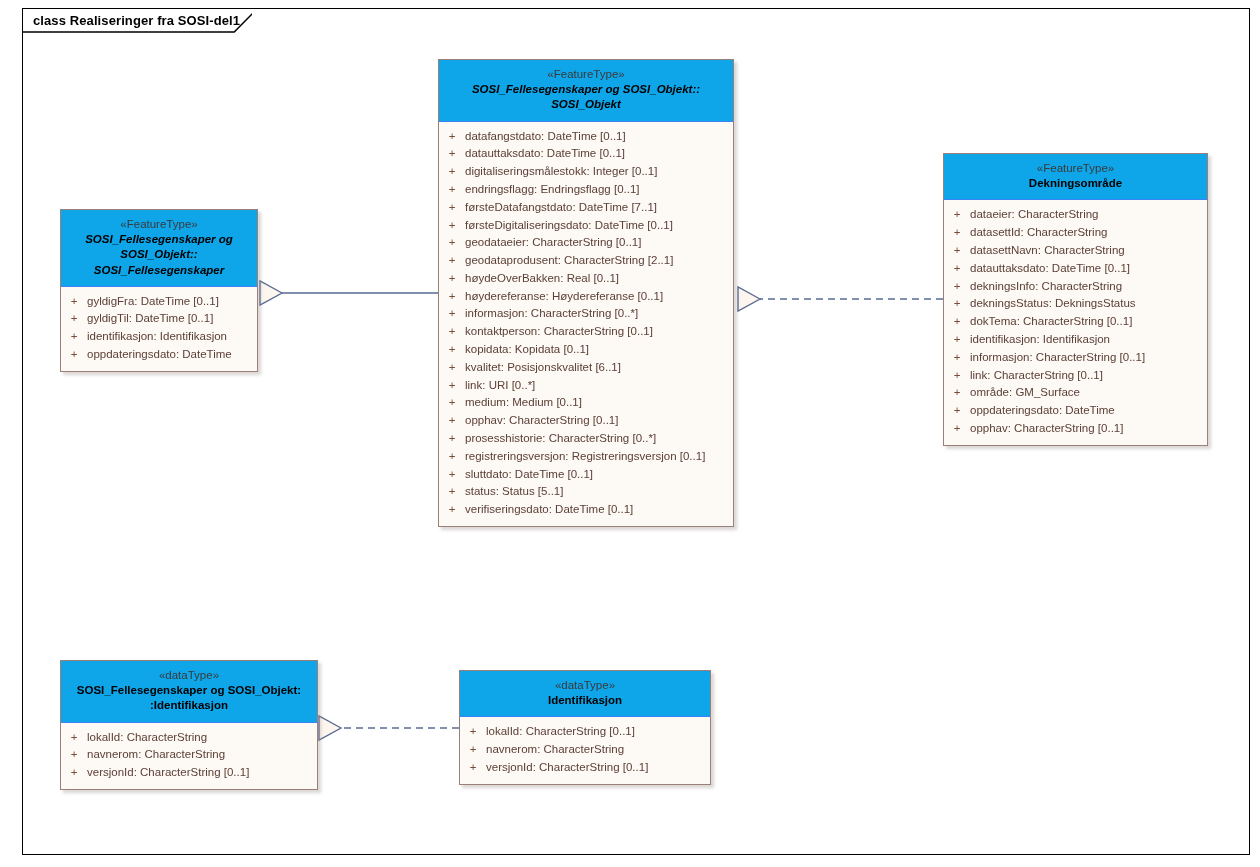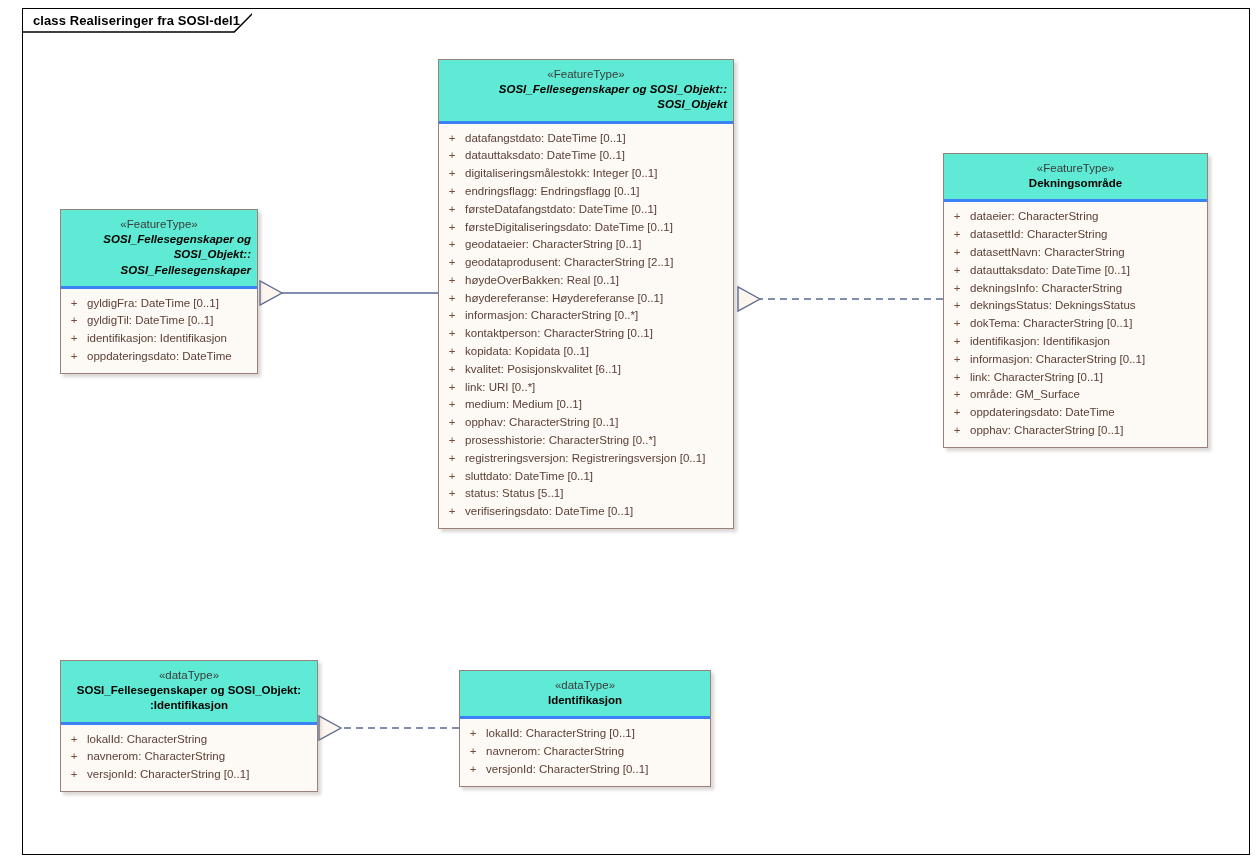--- a/index.html
+++ b/index.html
@@ -57,39 +57,39 @@
 
   
   .uml-class {
     position: absolute;
     box-sizing: border-box;
     border: 1px solid #9a8078;
     background: #fdf9f4;
     box-shadow: 3px 3px 3px rgba(150,140,135,0.35);
   }
   .uml-header {
-    background: #5eead4;
-    border-bottom: 3px solid #3b82f6;
+    background: #0ea5e9;
+    border-bottom: 1px solid #3b82f6;
     text-align: center;
     padding: 7px 6px 8px 6px;
     line-height: 1.32;
   }
   .stereotype {
     font-size: 11.5px;
     color: #3a3a3a;
     display: block;
     font-weight: normal;
   }
   .cls-name {
     font-size: 11.5px;
     font-weight: bold;
     color: #000000;
     display: block;
   }
-  .cls-name.italic { font-style: italic; text-align: right; }
+  .cls-name.italic { font-style: italic; }
 
   .uml-body {
     padding: 6px 0 7px 0;
     background: #fdf9f4;
   }
   .attr-row {
     display: flex;
     font-size: 11.5px;
     line-height: 17.8px;
     color: #5a4038;
@@ -169,21 +169,21 @@
       <div class="attr-row">
         <span class="attr-vis">+</span>
         <span class="attr-text">digitaliseringsmålestokk: Integer [0..1]</span>
       </div>
       <div class="attr-row">
         <span class="attr-vis">+</span>
         <span class="attr-text">endringsflagg: Endringsflagg [0..1]</span>
       </div>
       <div class="attr-row">
         <span class="attr-vis">+</span>
-        <span class="attr-text">førsteDatafangstdato: DateTime [0..1]</span>
+        <span class="attr-text">førsteDatafangstdato: DateTime [7..1]</span>
       </div>
       <div class="attr-row">
         <span class="attr-vis">+</span>
         <span class="attr-text">førsteDigitaliseringsdato: DateTime [0..1]</span>
       </div>
       <div class="attr-row">
         <span class="attr-vis">+</span>
         <span class="attr-text">geodataeier: CharacterString [0..1]</span>
       </div>
       <div class="attr-row">

